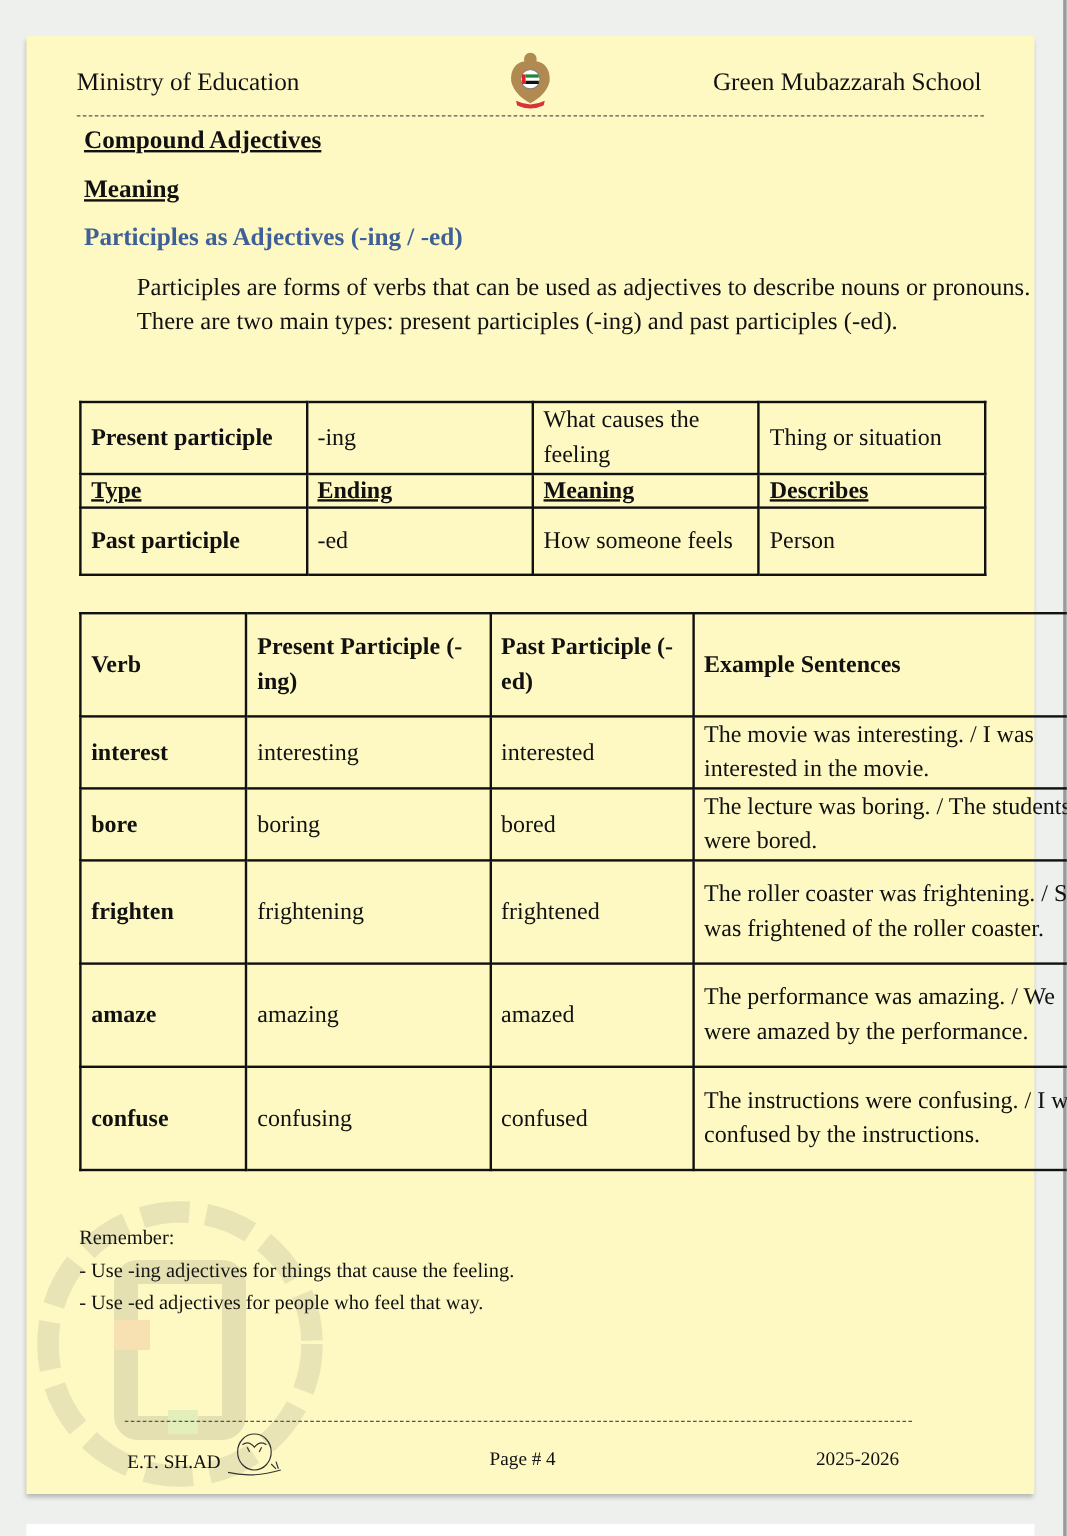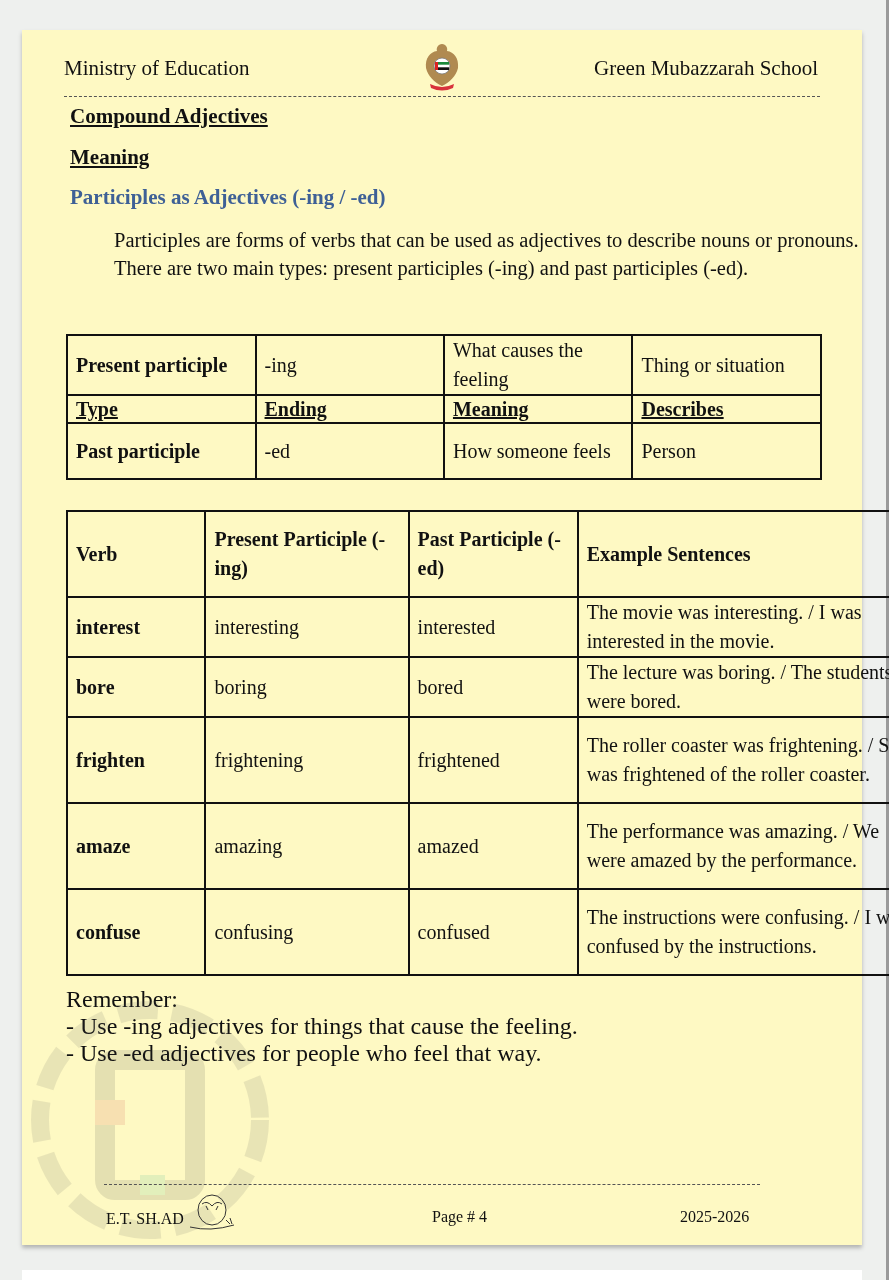--- a/index.html
+++ b/index.html
@@ -34,28 +34,28 @@
   .t1 { left: 44px; top: 304px; width: 756px; }
   .t1 th { font-weight: bold; height: 26px; line-height: 26px; text-decoration: underline; }
   .t1 td { height: 54px; }
   .t1 td.b { font-weight: bold; }
   .t2 { left: 44px; top: 480px; width: 860px; }
   .t2 th { font-weight: bold; height: 84px; }
   .t2 td { height: 54px; }
   .t2 td.b { font-weight: bold; margin-top: 16px; }
   .t2 tr.tall td { height: 84px; }
 
-  .remember { position: absolute; left: 44px; top: 956px; font-size: 24px; line-height: 27px; }
+  .remember { position: absolute; left: 44px; top: 988px; font-size: 17px; line-height: 27px; }
 
   .watermark { position: absolute; left: -22px; top: 960px; width: 300px; height: 260px; opacity: 0.12; pointer-events: none; }
 
   .ftr-rule { position: absolute; left: 82px; right: 102px; top: 1154px; border-top: 1.5px dashed #555; }
   .ftr-left { position: absolute; left: 84px; top: 1180px; font-size: 16px; }
   .owl { position: absolute; left: 168px; top: 1162px; width: 48px; height: 38px; }
-  .ftr-mid { position: absolute; left: 386px; top: 1178px; font-size: 16px; margin-left: 24px; }
+  .ftr-mid { position: absolute; left: 386px; top: 1178px; font-size: 16px; }
   .ftr-right { position: absolute; left: 658px; top: 1178px; font-size: 16px; }
 </style>
 </head>
 <body>
 
 <div class="right-rail"></div>
 
 <div class="page">
 
   <div class="hdr-left">Ministry of Education</div>

